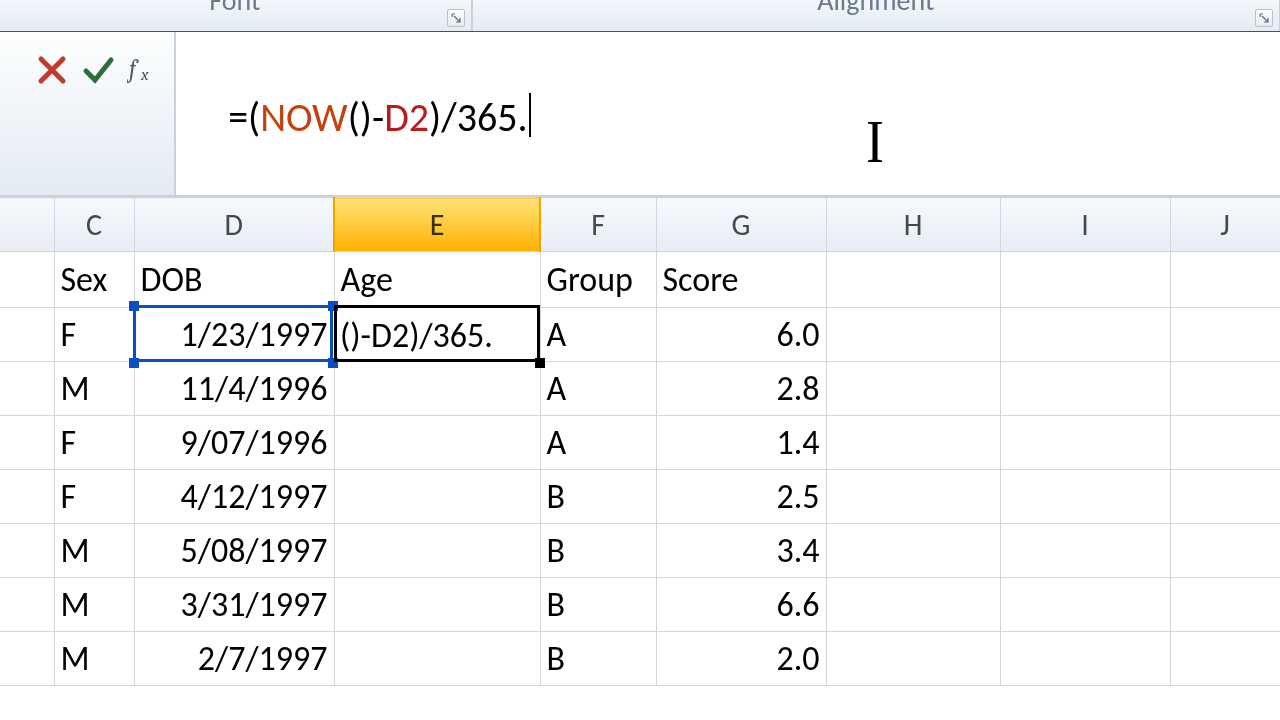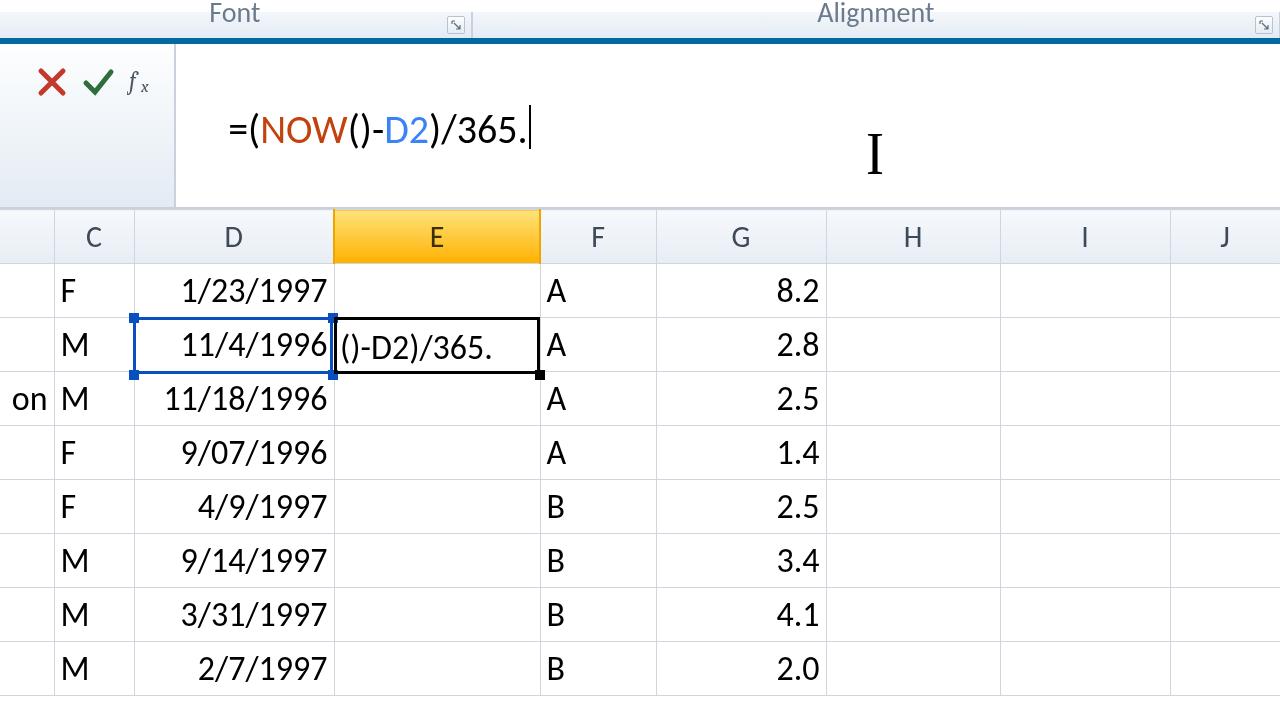--- a/index.html
+++ b/index.html
@@ -11,22 +11,21 @@
     height: 720px;
     overflow: hidden;
     position: relative;
   }
 
   
   .ribbon-strip {
     display: flex;
     height: 32px;
     background: #3b82f6;
-    border-bottom: 6px solid #0369a1;
-    margin-top: 12px;
+    border-bottom: 1px solid #0369a1;
   }
   .ribbon-gap-left { width: 0px; }
   .ribbon-group {
     position: relative;
     display: flex;
     align-items: flex-start;
     justify-content: center;
     padding-top: 0;
     border-left: 1px solid #c9d2dc;
     border-right: 1px solid #c9d2dc;
@@ -85,21 +84,21 @@
     flex: 1;
     position: relative;
     padding: 12px 16px;
     font-family: Calibri, Arial, sans-serif;
     font-size: 40px;
     color: #000;
     white-space: pre;
   }
   .formula-input .t-now   { color: #c2410c; }
   .formula-input .t-paren { color: #000; }
-  .formula-input .t-cell  { color: #3b82f6; }
+  .formula-input .t-cell  { color: #b91c1c; }
   .formula-caret {
     display: inline-block;
     width: 2px;
     height: 44px;
     background: #000;
     vertical-align: -6px;
     margin-left: 1px;
   }
   .ibeam {
     position: absolute;
@@ -264,94 +263,94 @@
         <th class="active">E</th>
         <th>F</th>
         <th>G</th>
         <th>H</th>
         <th>I</th>
         <th>J</th>
       </tr>
     </thead>
     <tbody>
 
+      <tr>
+        <td class="row1"></td>
+        <td>Sex</td>
+        <td>DOB</td>
+        <td>Age</td>
+        <td>Group</td>
+        <td>Score</td>
+        <td></td>
+        <td></td>
+        <td></td>
+      </tr>
 
       <tr>
         <td></td>
         <td>F</td>
         <td class="right">1/23/1997</td>
         <td></td>
         <td>A</td>
-        <td class="right">8.2</td>
+        <td class="right">6.0</td>
         <td></td>
           <td></td>
           <td></td>
       </tr>
       <tr>
         <td></td>
         <td>M</td>
         <td class="right">11/4/1996</td>
         <td></td>
         <td>A</td>
         <td class="right">2.8</td>
         <td></td>
           <td></td>
           <td></td>
       </tr>
       <tr>
-        <td class="right">on</td>
-        <td>M</td>
-        <td class="right">11/18/1996</td>
-        <td></td>
-        <td>A</td>
-        <td class="right">2.5</td>
-        <td></td>
-          <td></td>
-          <td></td>
-      </tr>
-      <tr>
         <td></td>
         <td>F</td>
         <td class="right">9/07/1996</td>
         <td></td>
         <td>A</td>
         <td class="right">1.4</td>
         <td></td>
           <td></td>
           <td></td>
       </tr>
       <tr>
         <td></td>
         <td>F</td>
-        <td class="right">4/9/1997</td>
+        <td class="right">4/12/1997</td>
         <td></td>
         <td>B</td>
         <td class="right">2.5</td>
         <td></td>
           <td></td>
           <td></td>
       </tr>
       <tr>
         <td></td>
         <td>M</td>
-        <td class="right">9/14/1997</td>
+        <td class="right">5/08/1997</td>
         <td></td>
         <td>B</td>
         <td class="right">3.4</td>
         <td></td>
           <td></td>
           <td></td>
       </tr>
       <tr>
         <td></td>
         <td>M</td>
         <td class="right">3/31/1997</td>
         <td></td>
         <td>B</td>
-        <td class="right">4.1</td>
+        <td class="right">6.6</td>
         <td></td>
           <td></td>
           <td></td>
       </tr>
 
       <tr style="height:28px">
         <td></td>
         <td>M</td>
         <td class="right">2/7/1997</td>
         <td></td>

